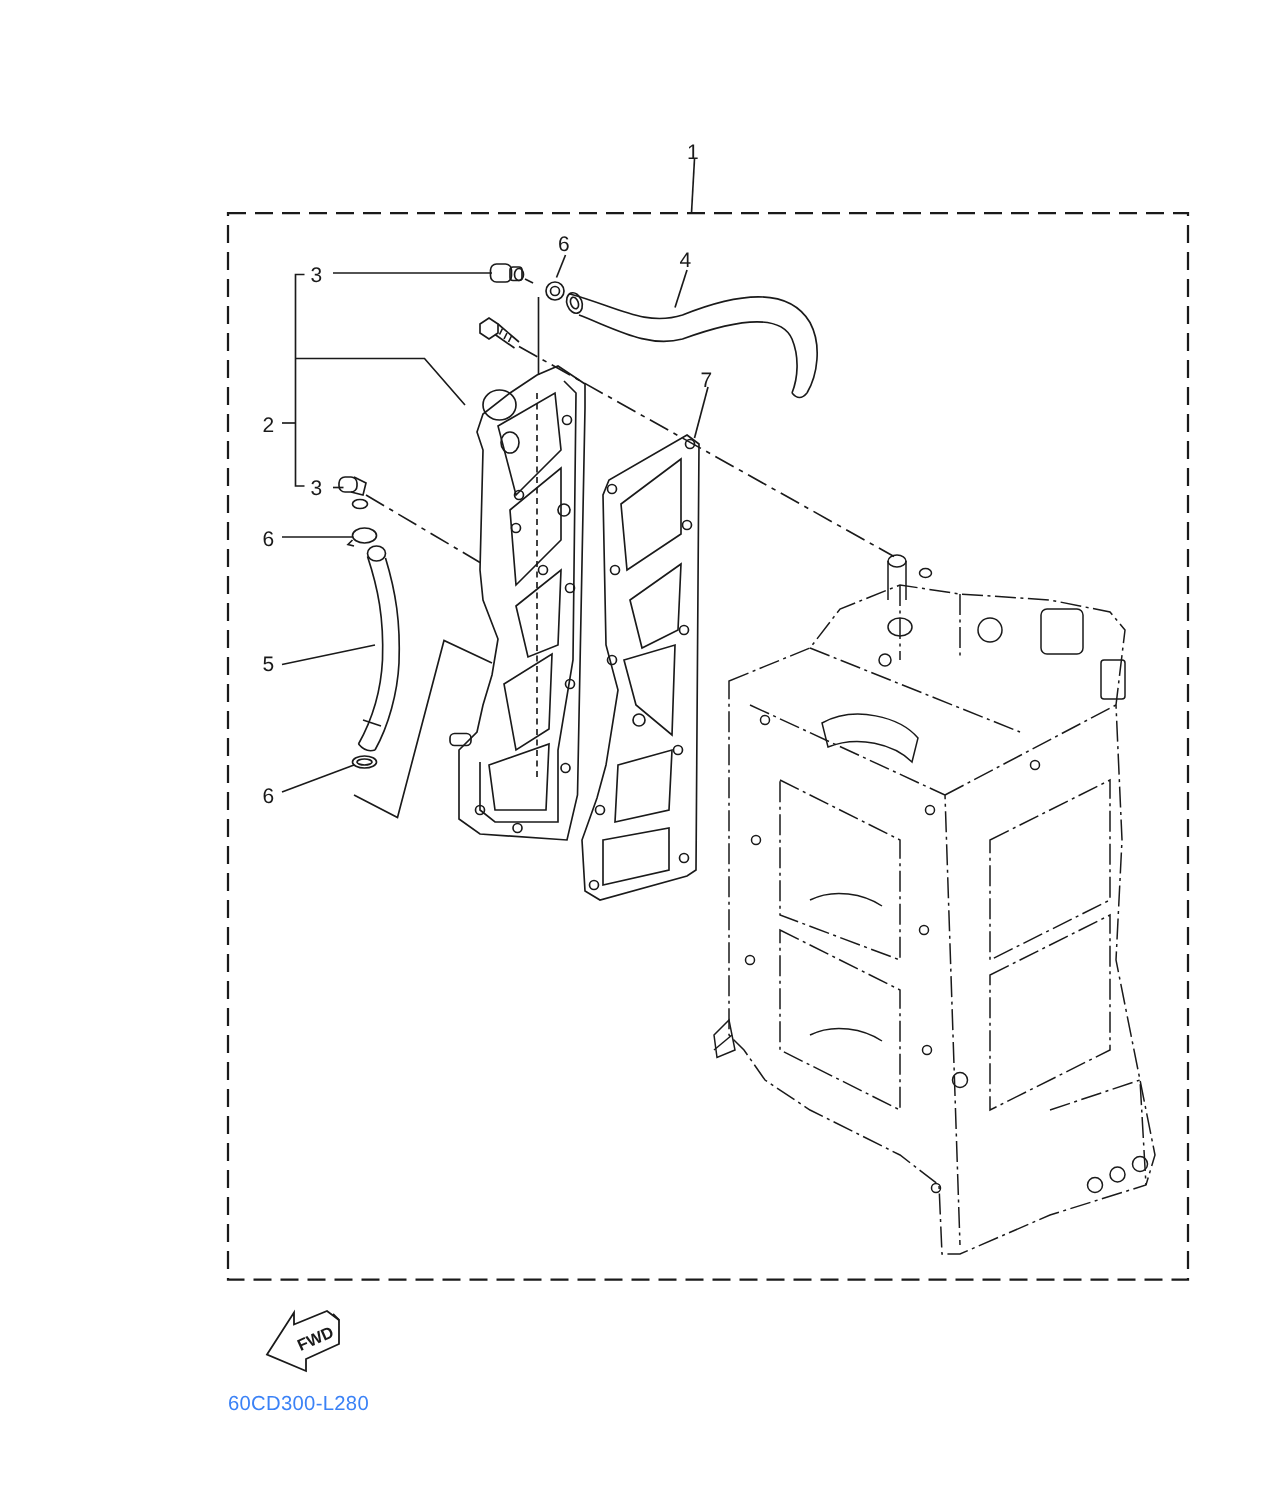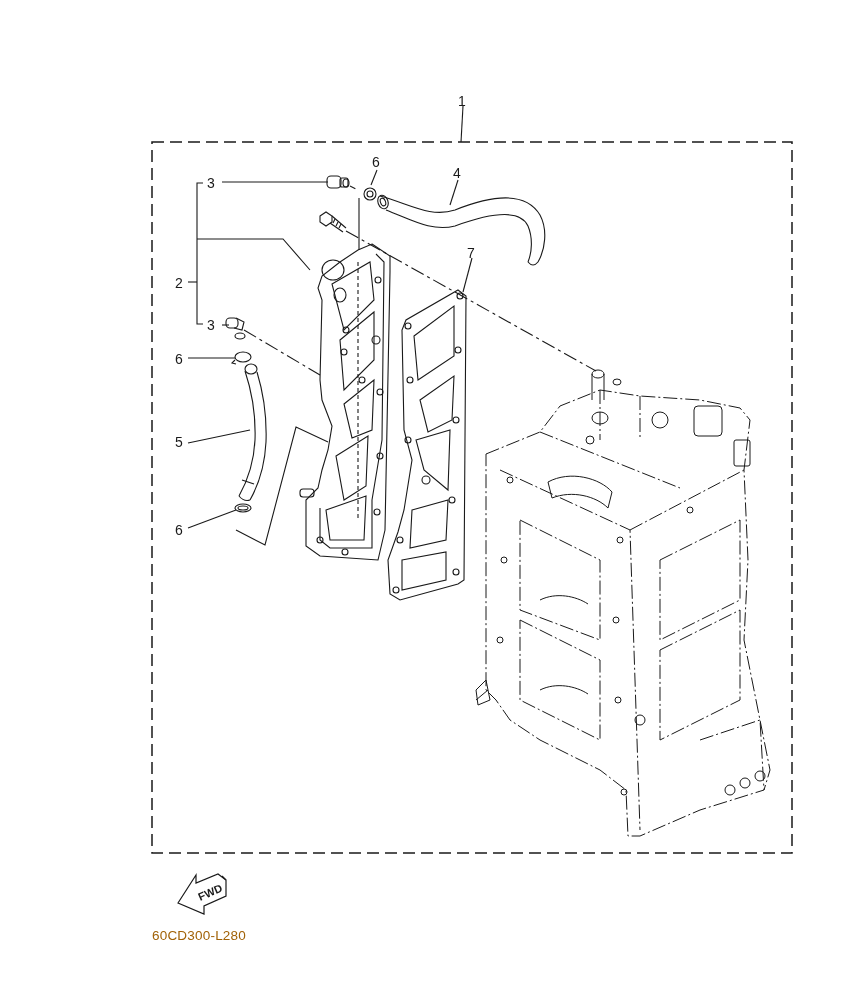--- a/index.html
+++ b/index.html
@@ -1,19 +1,19 @@
 <!DOCTYPE html>
 <html><head>
 <meta charset="utf-8">
 <style>
   html,body{margin:0;padding:0;background:#ffffff;}
   body{width:842px;height:1002px;position:relative;overflow:hidden;font-family:"Liberation Sans",sans-serif;}
   #diagram{position:absolute;left:0;top:0;width:842px;height:1002px;}
   .lbl{position:absolute;font-size:14px;color:#1a1a1a;line-height:14px;font-family:"Liberation Sans",sans-serif;}
-  .code{position:absolute;left:152px;top:928px;font-size:13.5px;color:#a16207;letter-spacing:0.2px;font-family:"Liberation Sans",sans-serif;}
+  .code{position:absolute;left:152px;top:928px;font-size:13.5px;color:#3b82f6;letter-spacing:0.2px;font-family:"Liberation Sans",sans-serif;}
   svg text{font-family:"Liberation Sans",sans-serif;}
 </style>
 </head>
 <body>
 
 <div id="diagram">
 <svg width="842" height="1002" viewBox="0 0 842 1002" xmlns="http://www.w3.org/2000/svg">
   <g fill="none" stroke="#1a1a1a" stroke-width="1.1">
 
     <rect x="152" y="142" width="640" height="711" stroke-dasharray="12,6" stroke-width="1.5"></rect>

